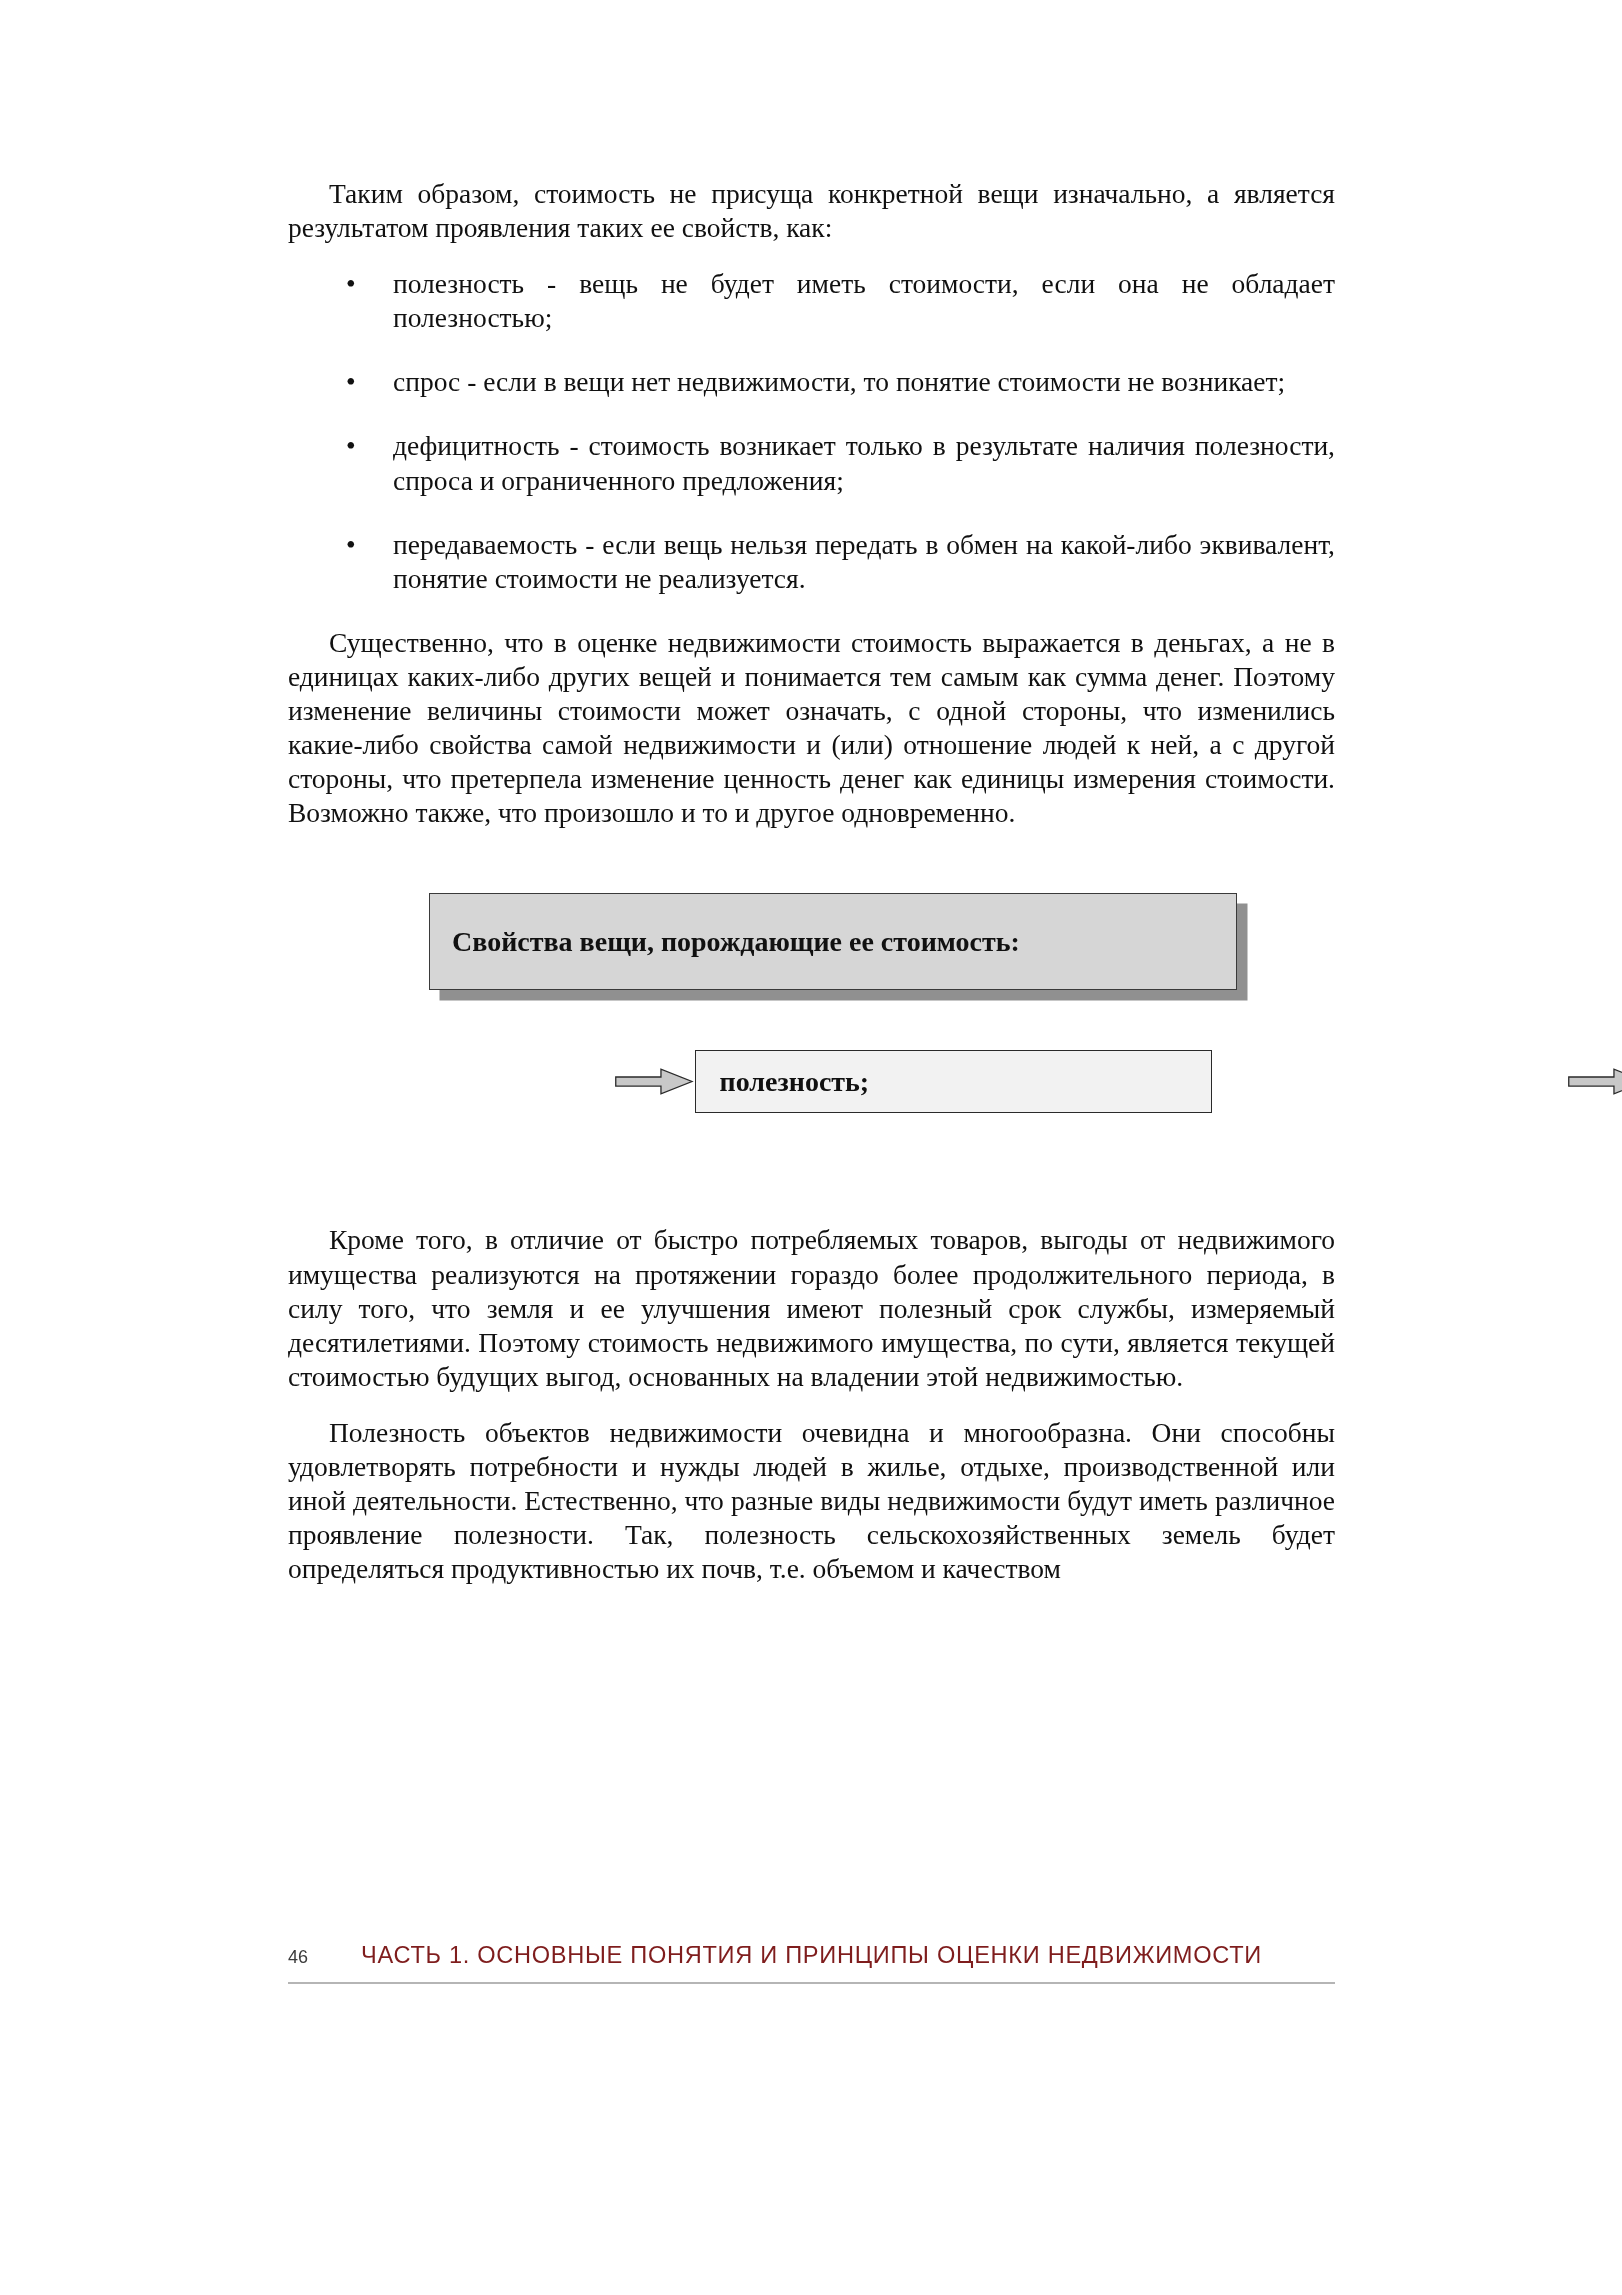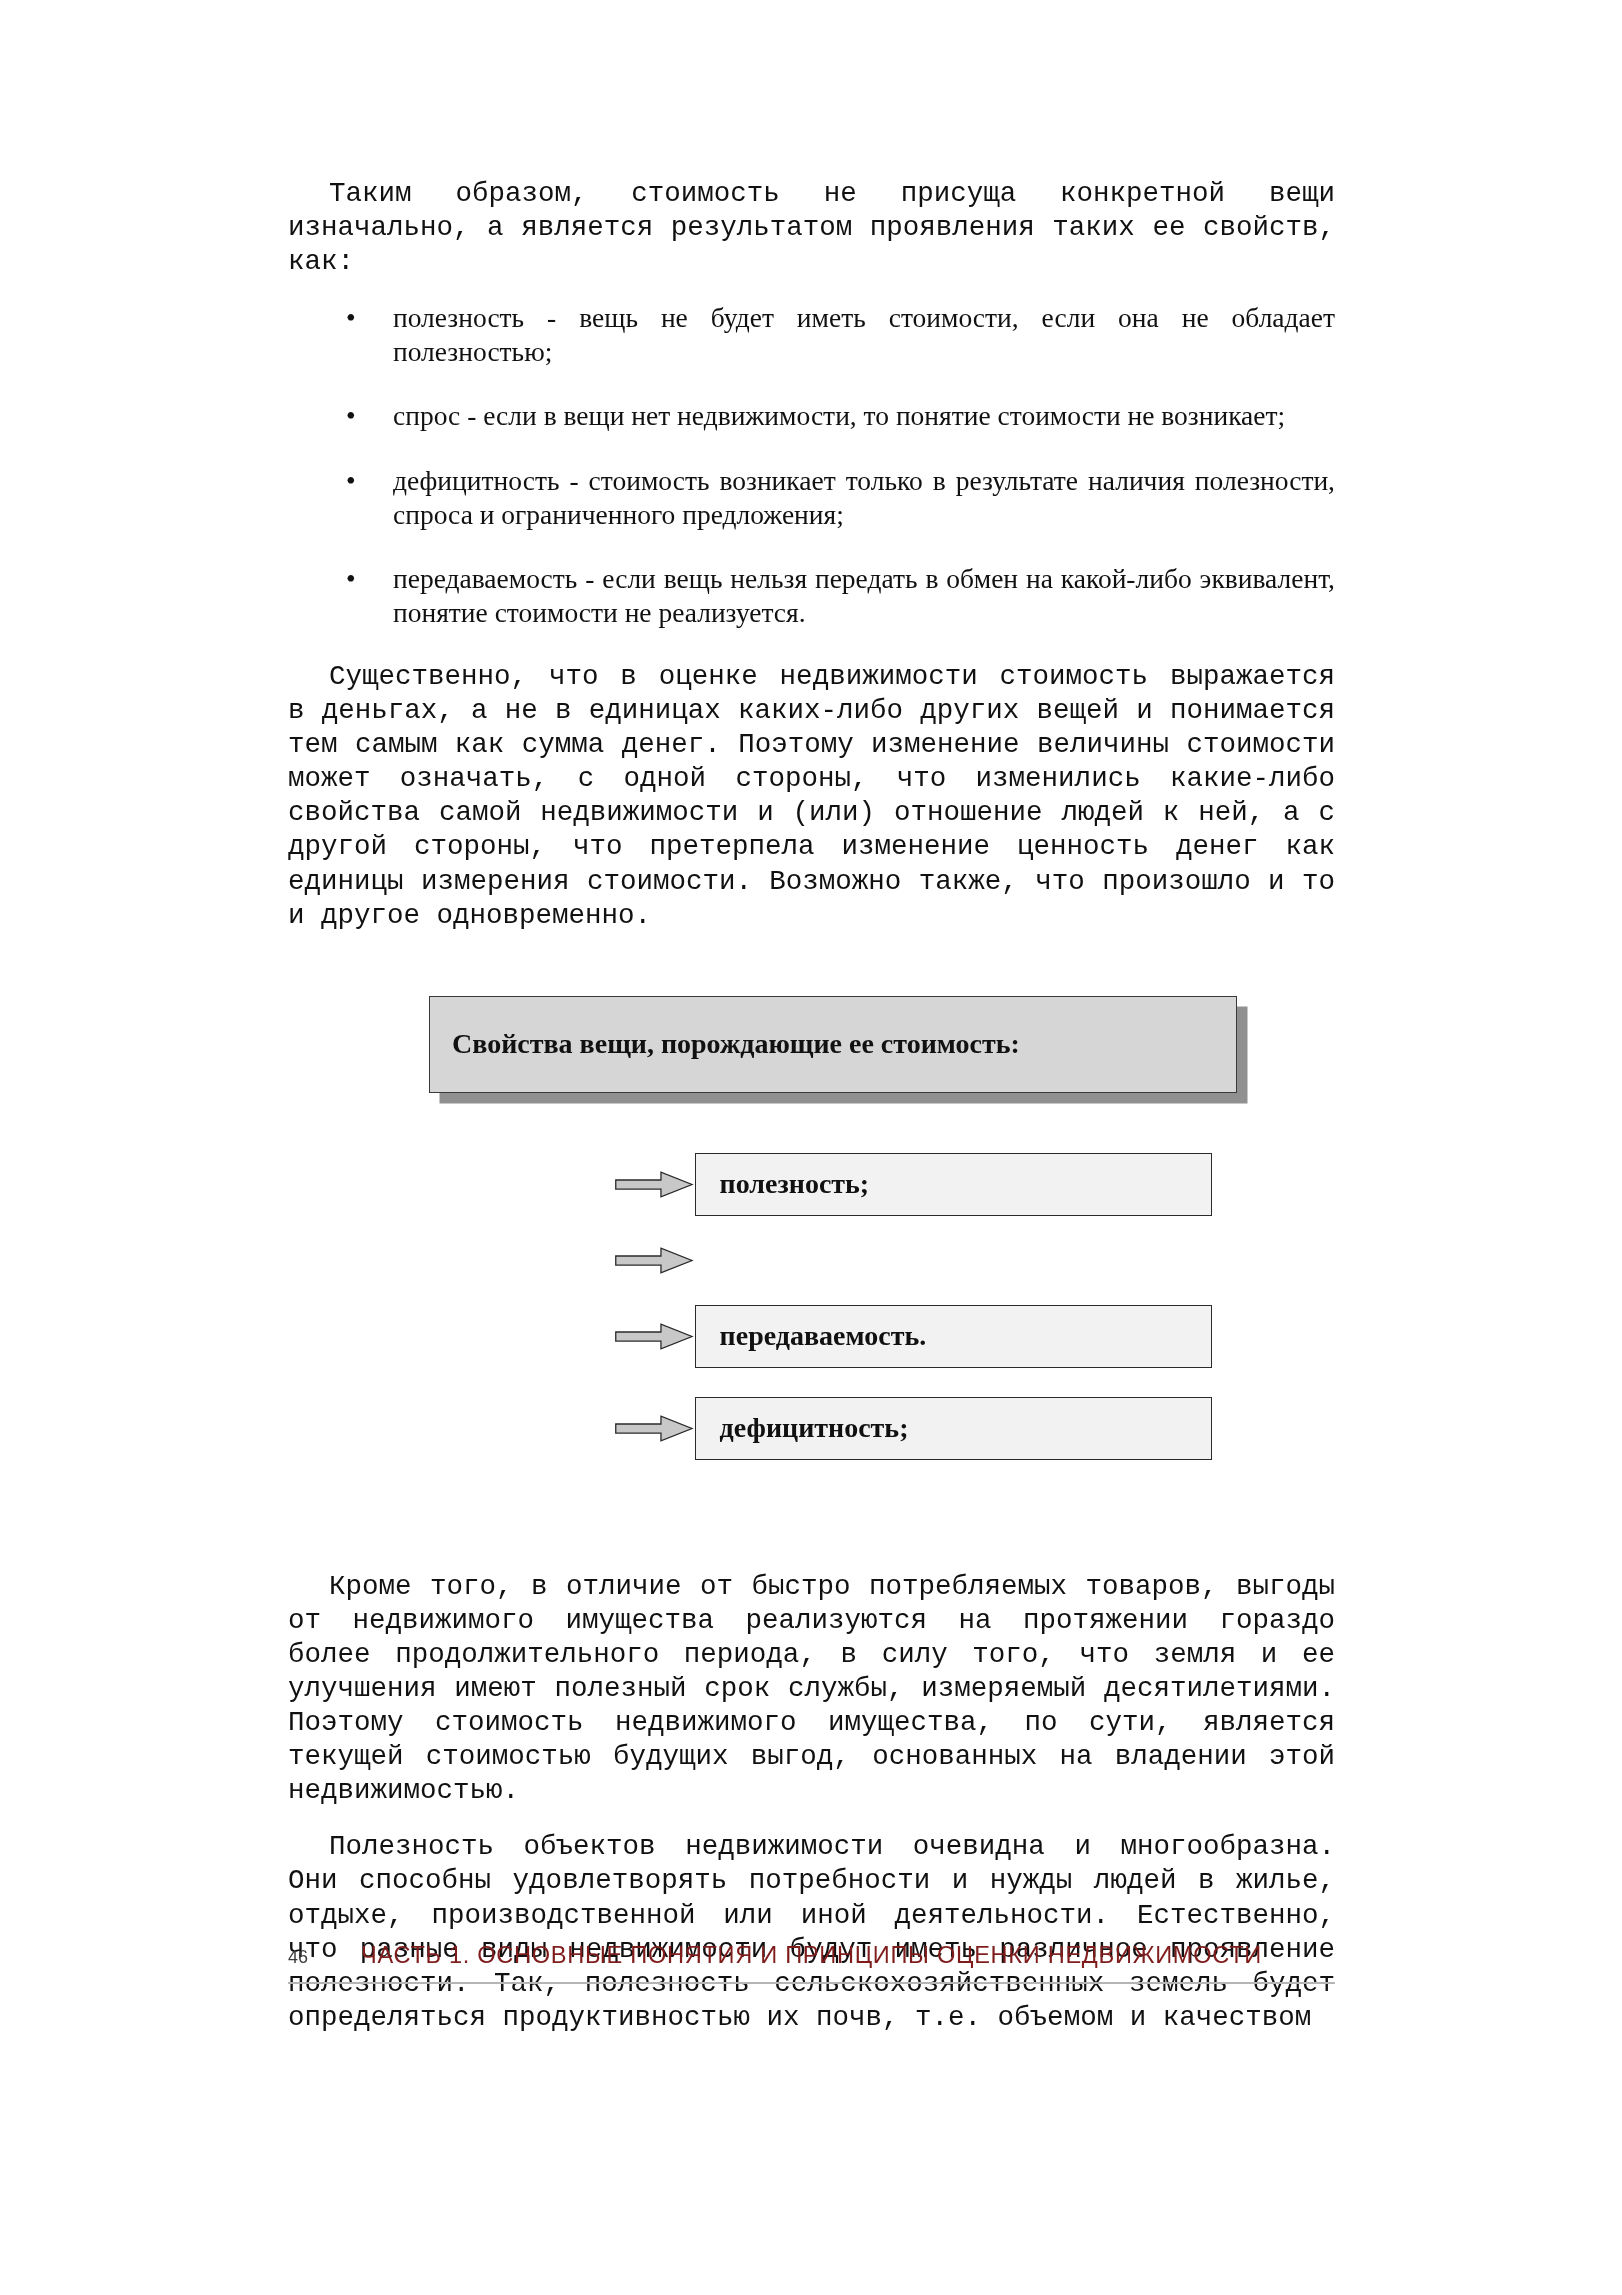--- a/index.html
+++ b/index.html
@@ -21,21 +21,20 @@
     left: 288px;
     top: 177px;
     width: 1047px;
   }
   p.body-text {
     margin: 0 0 22px 0;
     font-size: 27.5px;
     line-height: 1.24;
     text-align: justify;
     text-indent: 41px;
-    font-family: Liberation Mono, monospace;
   }
   ul.bullet-list {
     list-style: none;
     margin: 6.5px 0 13px 0;
     padding: 0;
   }
   ul.bullet-list li {
     display: flex;
     padding-left: 58px;
     margin-bottom: 30px;
@@ -66,21 +65,21 @@
     box-sizing: border-box;
     display: flex;
     align-items: center;
     padding-left: 22px;
     font-size: 28px;
     font-weight: bold;
     margin-bottom: 60px;
   }
   .diagram-rows {
     display: flex;
-    flex-direction: column;
+    flex-direction: row;
     gap: 29px;
   }
   .diagram-row {
     display: flex;
     align-items: center;
     margin-left: 326px;
   }
   .arrow-icon {
     flex: 0 0 81px;
     width: 81px;

